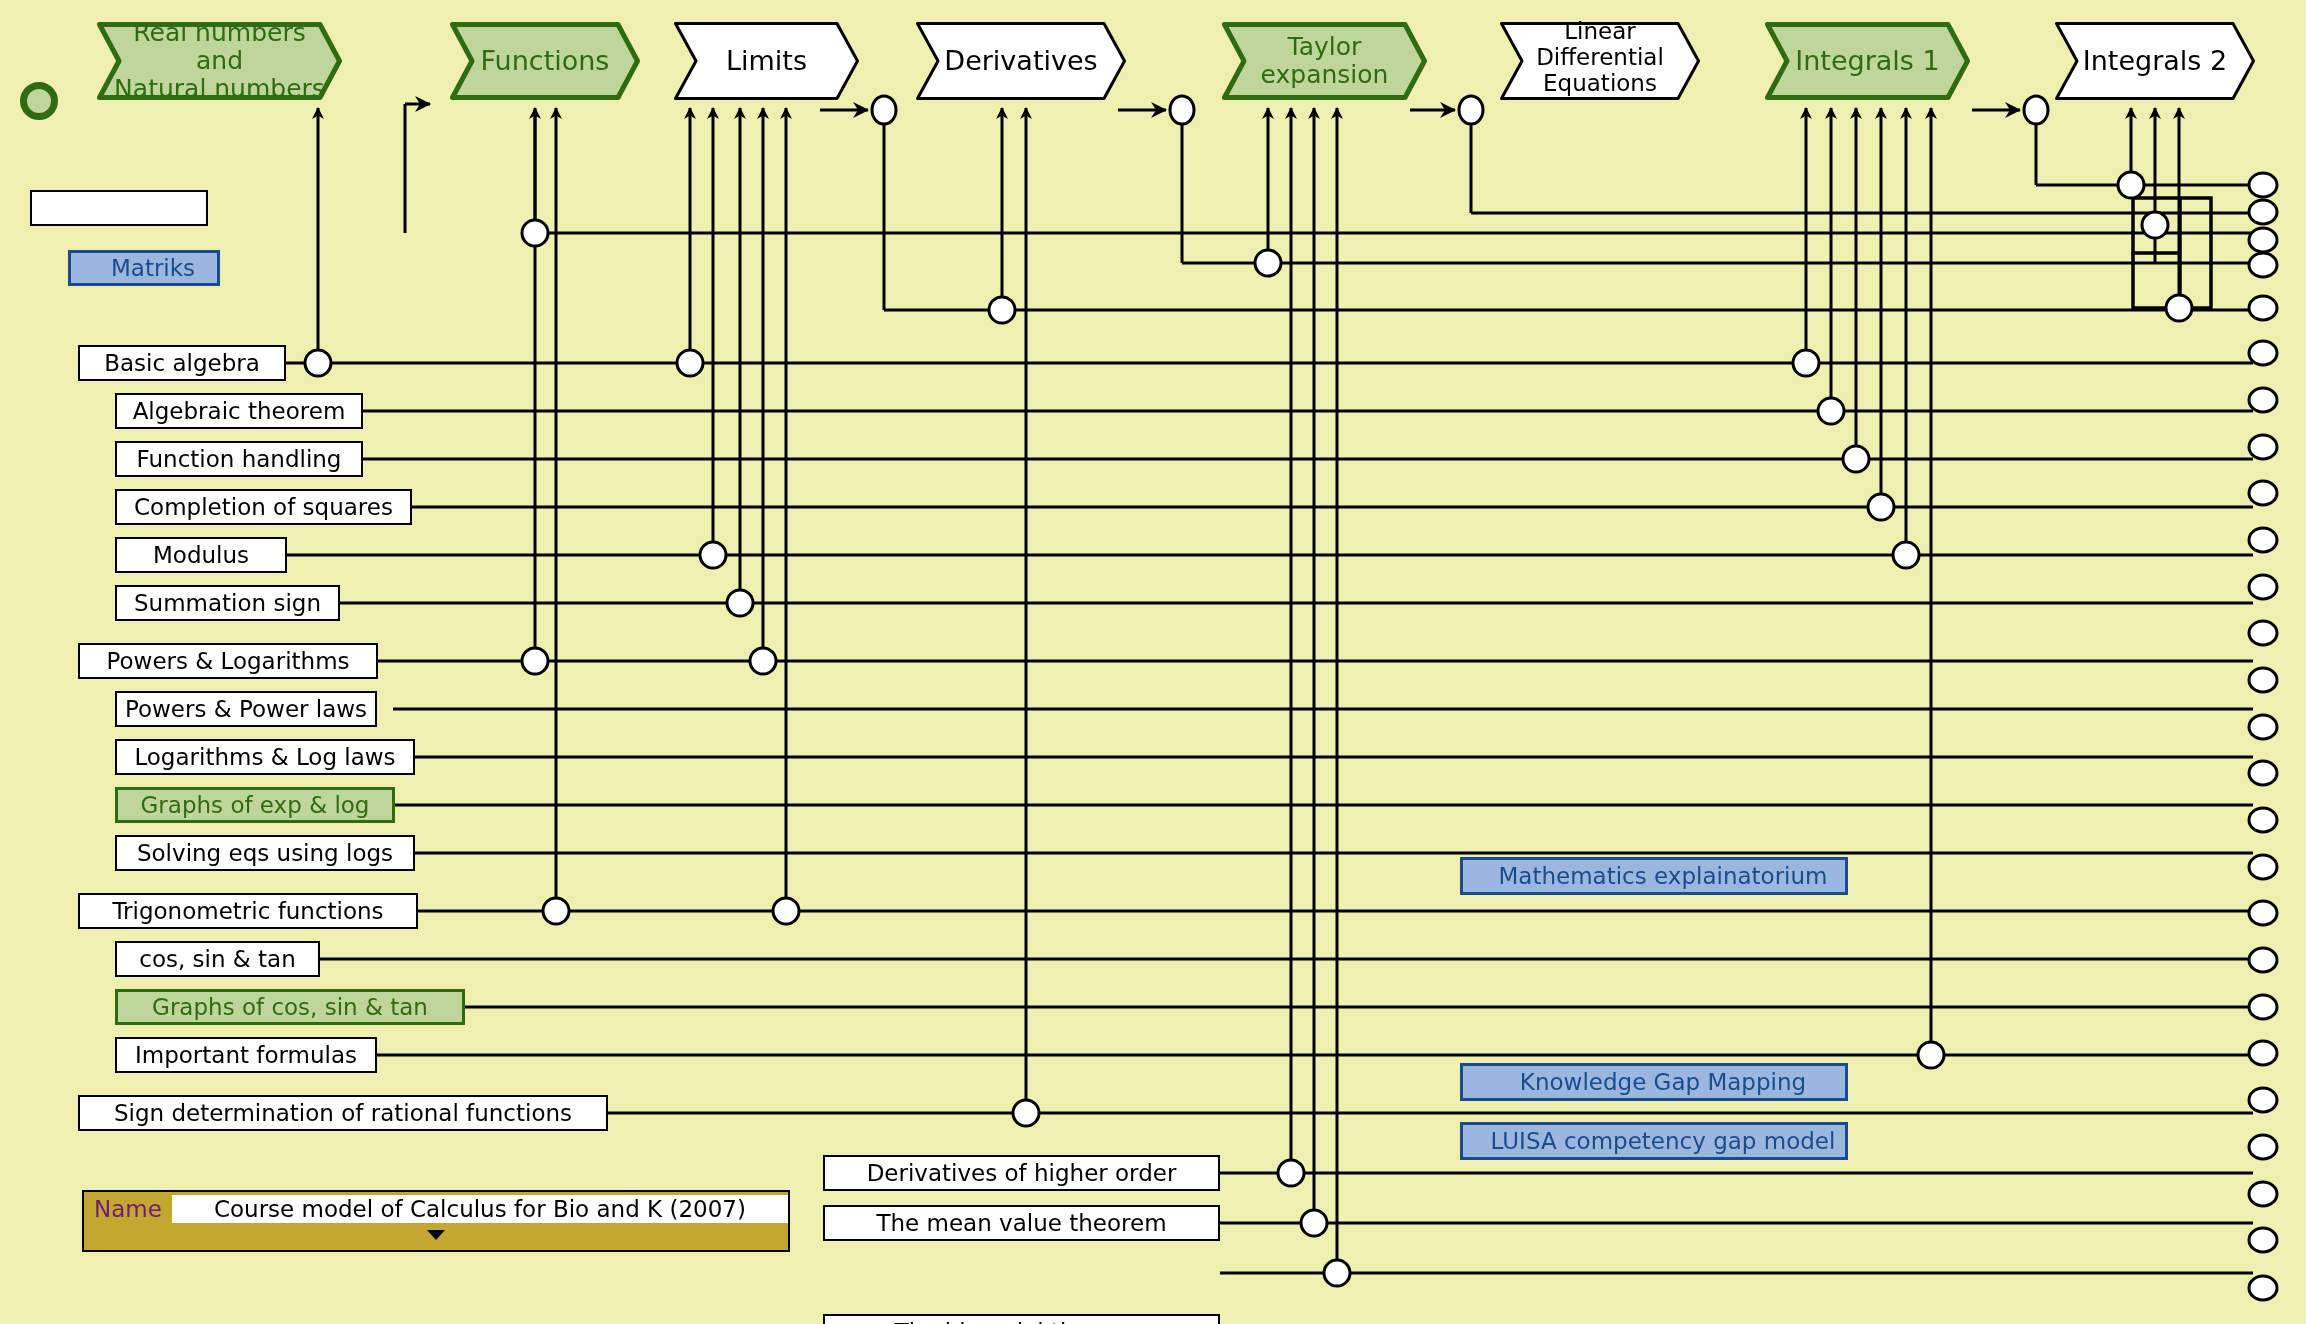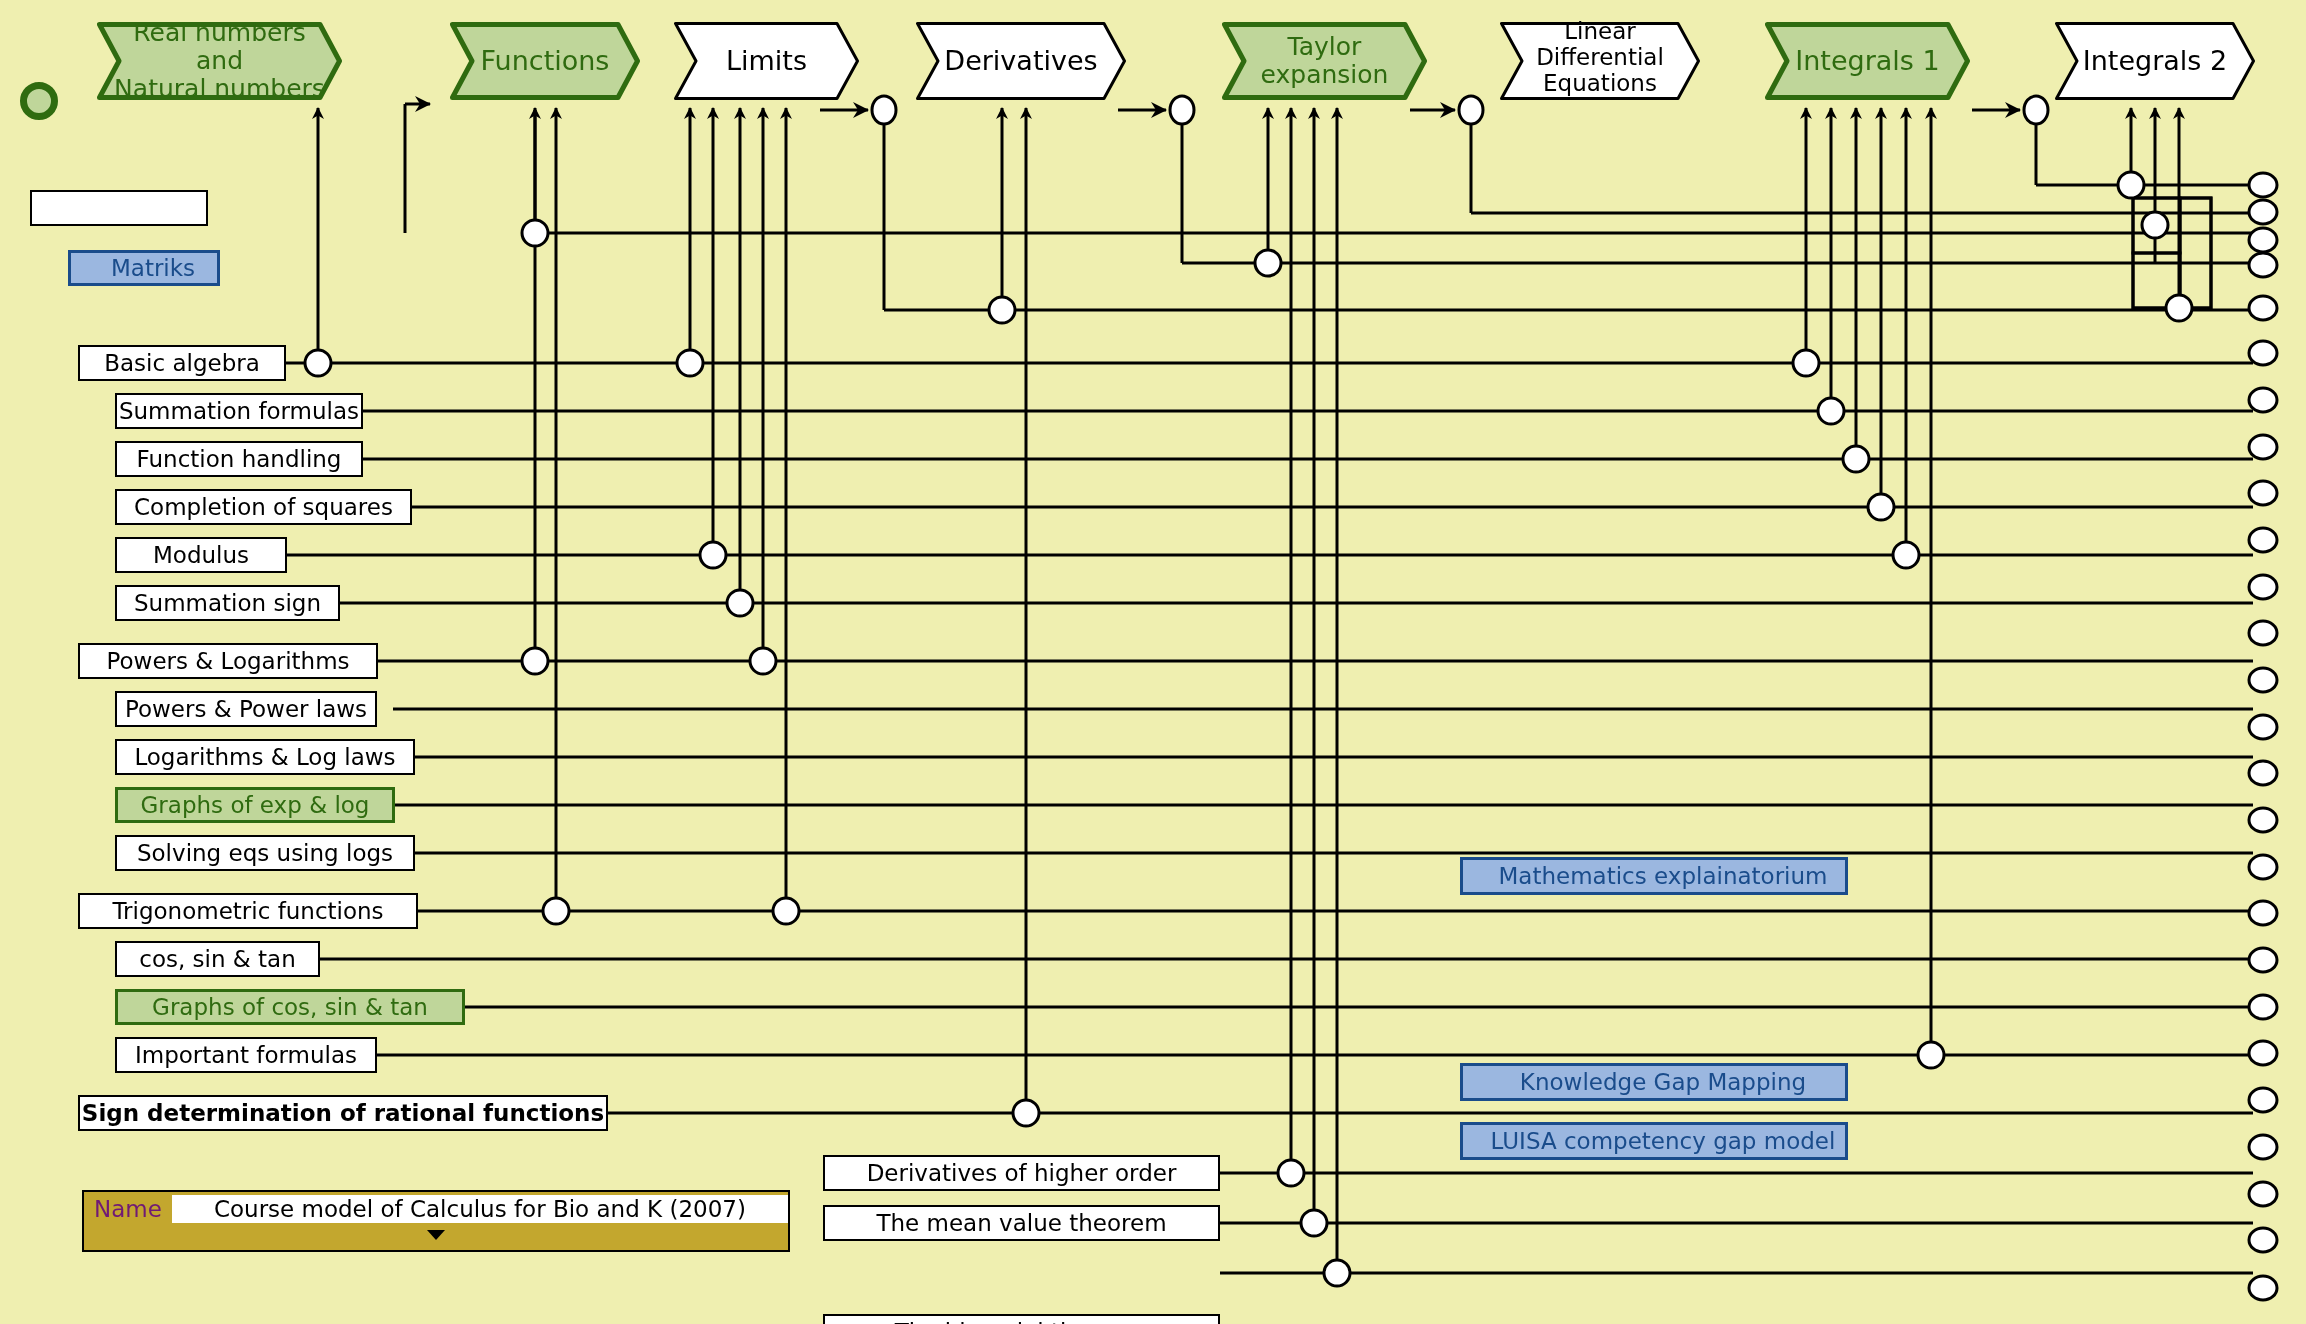--- a/index.html
+++ b/index.html
@@ -242,35 +242,35 @@
       <div class="chevwrap white" style="left: 2055px; top: 22px; width: 200px; height: 78px;">
         <svg width="200" height="78" viewBox="0 0 200 78" style="display: block;">
           <polygon points="1.5,1.5 178,1.5 198.5,39 178,76.5 1.5,76.5 22,39" fill="#ffffff" stroke="#000000" stroke-width="3" stroke-linejoin="round"></polygon>
         </svg>
         <div class="chevlabel" style="font-size: 27px;">Integrals 2</div>
       </div>
     </div>
   <div id="row-layer">
       <div class="node bluebox" style="left: 68px; top: 250px; width: 152px; height: 36px; font-size: 23px;">Matriks</div>
       <div class="node" style="left: 78px; top: 345px; width: 208px; height: 36px; font-size: 23px;">Basic algebra</div>
-      <div class="node" style="left: 115px; top: 393px; width: 248px; height: 36px; font-size: 23px;">Summation formulas</div>
+      <div class="node" style="left: 115px; top: 393px; width: 248px; height: 36px; font-size: 23px;">Algebraic theorem</div>
       <div class="node" style="left: 115px; top: 441px; width: 248px; height: 36px; font-size: 23px;">Function handling</div>
       <div class="node" style="left: 115px; top: 489px; width: 297px; height: 36px; font-size: 23px;">Completion of squares</div>
       <div class="node" style="left: 115px; top: 537px; width: 172px; height: 36px; font-size: 23px;">Modulus</div>
       <div class="node" style="left: 115px; top: 585px; width: 225px; height: 36px; font-size: 23px;">Summation sign</div>
       <div class="node" style="left: 78px; top: 643px; width: 300px; height: 36px; font-size: 23px;">Powers &amp; Logarithms</div>
       <div class="node" style="left: 115px; top: 691px; width: 262px; height: 36px; font-size: 23px;">Powers &amp; Power laws</div>
       <div class="node" style="left: 115px; top: 739px; width: 300px; height: 36px; font-size: 23px;">Logarithms &amp; Log laws</div>
       <div class="node greenbox" style="left: 115px; top: 787px; width: 280px; height: 36px; font-size: 23px;">Graphs of exp &amp; log</div>
       <div class="node" style="left: 115px; top: 835px; width: 300px; height: 36px; font-size: 23px;">Solving eqs using logs</div>
       <div class="node" style="left: 78px; top: 893px; width: 340px; height: 36px; font-size: 23px;">Trigonometric functions</div>
       <div class="node" style="left: 115px; top: 941px; width: 205px; height: 36px; font-size: 23px;">cos, sin &amp; tan</div>
       <div class="node greenbox" style="left: 115px; top: 989px; width: 350px; height: 36px; font-size: 23px;">Graphs of cos, sin &amp; tan</div>
       <div class="node" style="left: 115px; top: 1037px; width: 262px; height: 36px; font-size: 23px;">Important formulas</div>
-      <div class="node" style="left: 78px; top: 1095px; width: 530px; height: 36px; font-size: 23px; font-weight: bold;">Sign determination of rational functions</div>
+      <div class="node" style="left: 78px; top: 1095px; width: 530px; height: 36px; font-size: 23px;">Sign determination of rational functions</div>
       <div class="node bluebox" style="left: 1460px; top: 857px; width: 388px; height: 38px; font-size: 23px;">Mathematics explainatorium</div>
       <div class="node bluebox" style="left: 1460px; top: 1063px; width: 388px; height: 38px; font-size: 23px;">Knowledge Gap Mapping</div>
       <div class="node bluebox" style="left: 1460px; top: 1122px; width: 388px; height: 38px; font-size: 23px;">LUISA competency gap model</div>
       <div class="node" style="left: 823px; top: 1155px; width: 397px; height: 36px; font-size: 23px;">Derivatives of higher order</div>
       <div class="node" style="left: 823px; top: 1205px; width: 397px; height: 36px; font-size: 23px;">The mean value theorem</div>
       <div class="node" style="left: 823px; top: 1314px; width: 397px; height: 36px; font-size: 23px;">The binomial theorem</div>
     </div>
 
   <div class="namebox" style="left:82px;top:1190px;width:708px;height:62px;">
     <div class="namerow">

